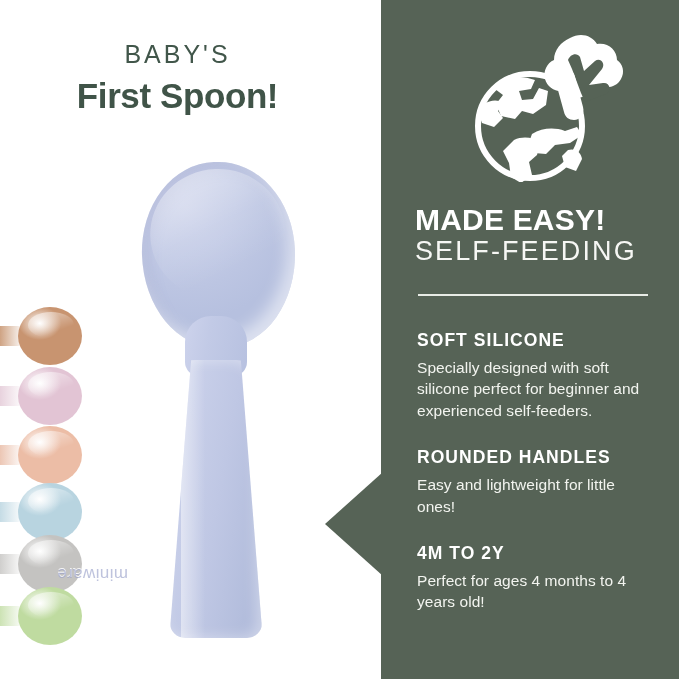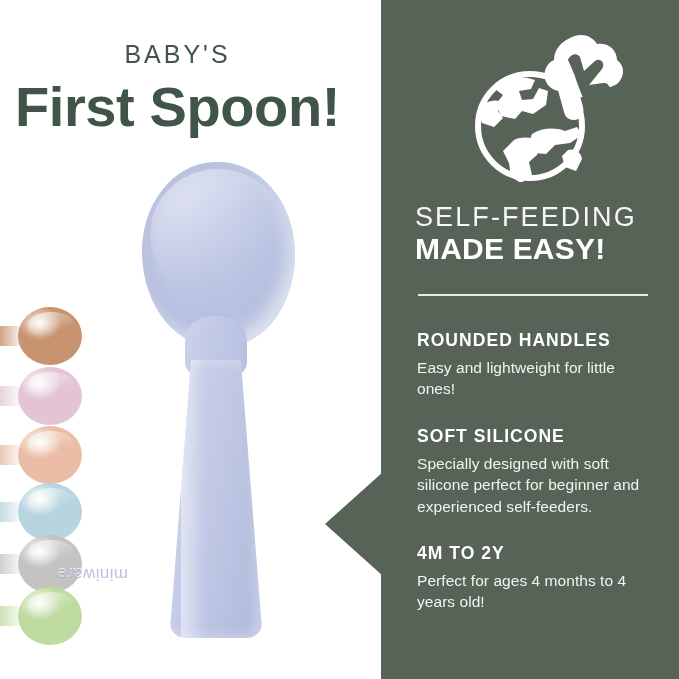--- a/index.html
+++ b/index.html
@@ -32,21 +32,21 @@
   }
   #headline-kicker {
     font-size:25px;
     letter-spacing:3.0px;
     font-weight:400;
     color:#41564a;
     line-height:1;
   }
   #headline-main {
     margin-top:11px;
-    font-size:56px;
+    font-size:35px;
     font-weight:700;
     letter-spacing:-0.4px;
     color:#405448;
     line-height:1.05;
   }
 
   
   #hero-spoon {
     position:absolute;
     left:128px; top:160px;
@@ -326,36 +326,36 @@
         M52 118
         c9 -4 19 -3 26 3
         l-3 12 l-8 7 l3 13 l-11 8 l-10 -6 l-2 -14 l-6 -12 l11 -11 Z"></path>
       <path fill="#ffffff" d="
         M106 128
         c7 -2 13 2 14 9 l-6 12 l-11 -4 l-3 -11 l6 -6 Z"></path>
     </svg>
   </div>
 
   <div id="panel-heading">
+    <div id="heading-line2">MADE EASY!</div>
     <div id="heading-line1">SELF-FEEDING</div>
-    <div id="heading-line2">MADE EASY!</div>
   </div>
   <div id="heading-rule"></div>
 
   <div id="feature-list">
+
+    <div class="feature">
+      <div class="feature-title">SOFT SILICONE</div>
+      <div class="feature-body">Specially designed with soft silicone perfect for beginner and experienced self-feeders.</div>
+    </div>
 
     <div class="feature">
       <div class="feature-title">ROUNDED HANDLES</div>
       <div class="feature-body">Easy and lightweight for little ones!</div>
     </div>
 
     <div class="feature">
-      <div class="feature-title">SOFT SILICONE</div>
-      <div class="feature-body">Specially designed with soft silicone perfect for beginner and experienced self-feeders.</div>
-    </div>
-
-    <div class="feature">
       <div class="feature-title">4M TO 2Y</div>
       <div class="feature-body">Perfect for ages 4 months to 4 years old!</div>
     </div>
 
   </div>
 </div>
 
 </body></html>

